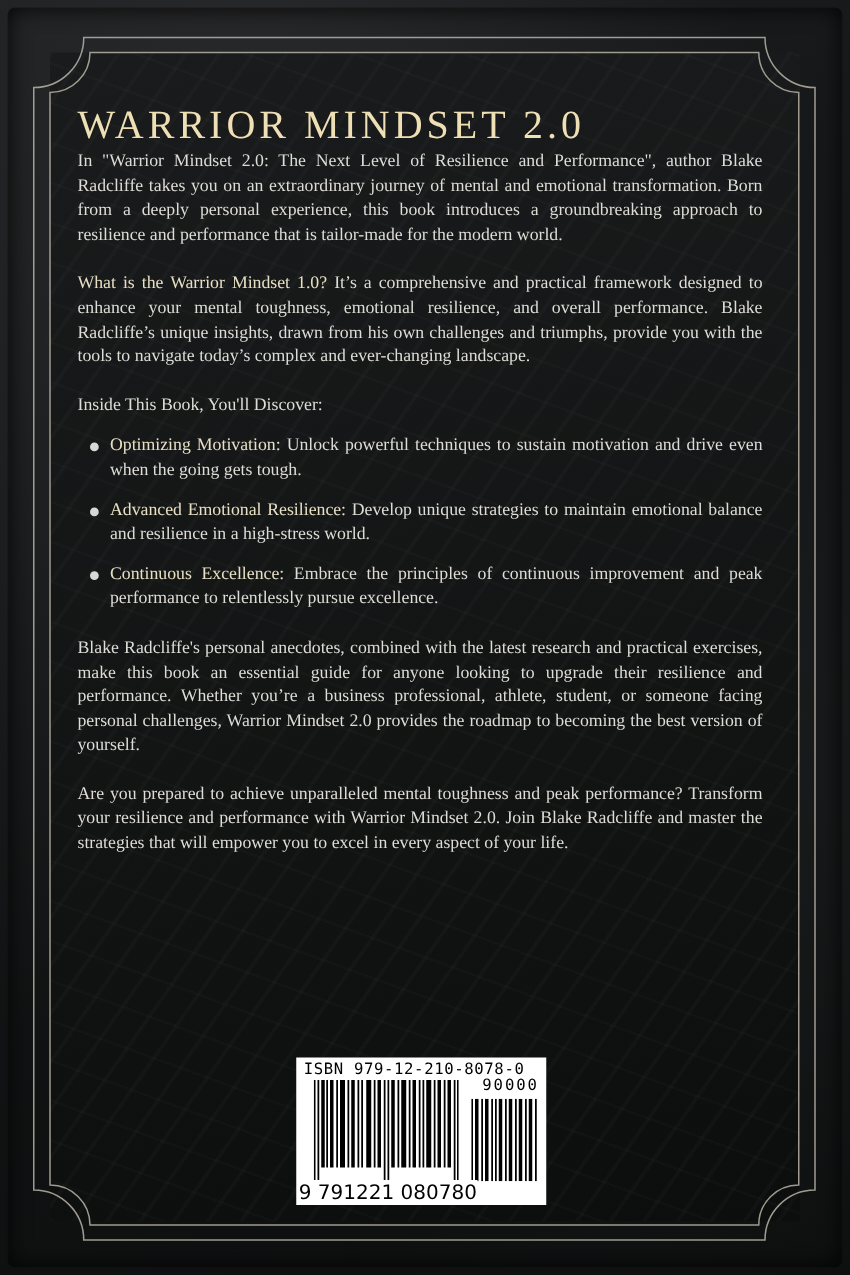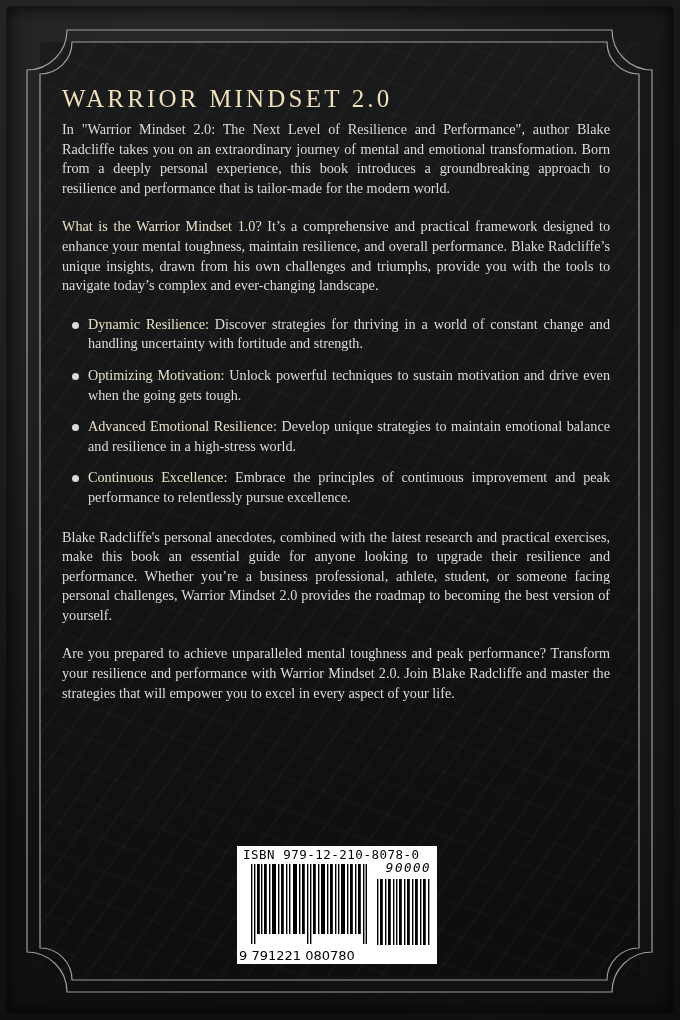--- a/index.html
+++ b/index.html
@@ -28,21 +28,21 @@
         linear-gradient(170deg, #1a1b1c 0%, #121313 60%, #0c0d0d 100%);
     }
     svg.frame { position: absolute; left: 0; top: 0; pointer-events: none; }
     .content {
       position: absolute; left: 62px; top: 82px; width: 548px;
       color: #dedcd6;
       font-size: 14.2px; line-height: 19.6px;
     }
     .title {
       color: #eedfb4;
-      font-size: 25px; letter-spacing: 3.2px;
+      font-size: 32px; letter-spacing: 3.2px;
       margin: 0 0 4px 0; line-height: 34px; font-weight: normal;
     }
     p { margin: 0 0 19px 0; text-align: justify; }
     .lead-in { color: #e8e0c4; }
     .discover { margin: 0 0 13px 0; }
     ul.features { list-style: none; margin: 0 0 20px 0; padding: 0 0 0 10px; }
     ul.features li {
       position: relative; padding-left: 16px; margin-bottom: 12px;
       text-align: justify;
     }
@@ -57,27 +57,26 @@
     }
     .isbn-text {
       position: absolute; left: 6px; top: 1px;
       font-family: "DejaVu Sans Mono", monospace; font-size: 12.5px; color: #000;
       letter-spacing: 0.5px;
     }
     .addon-text {
       position: absolute; right: 6px; top: 14px;
       font-family: "DejaVu Sans Mono", monospace; font-size: 12.5px; color: #000;
       letter-spacing: 1.5px;
-      font-style: italic;
     }
     .bars-main { position: absolute; left: 14px; top: 18px; width: 116px; height: 80px; }
     .bars-addon { position: absolute; left: 140px; top: 33px; width: 54px; height: 66px; }
     .digits {
       position: absolute; left: 2px; bottom: 1px;
-      font-family: "DejaVu Sans", sans-serif; font-size: 13px; color: #000;
+      font-family: "DejaVu Sans", sans-serif; font-size: 16px; color: #000;
       background: transparent;
     }
     .digits span { background: #fff; }
   </style>
 </head>
 <body>
 
 <div class="cover">
   <div class="bevel"></div>
   <div class="panel"></div>
@@ -86,25 +85,25 @@
 
     <path d="M67,30 L612,30 A40,40 0 0 0 652,70 L652,952 A40,40 0 0 0 612,992 L67,992 A40,40 0 0 0 27,952 L27,70 A40,40 0 0 0 67,30 Z" fill="none" stroke="#b9b4a8" stroke-width="1.2" opacity="0.85"></path>
 
     <path d="M72,42 L607,42 A32,32 0 0 0 639,74 L639,948 A32,32 0 0 0 607,980 L72,980 A32,32 0 0 0 40,948 L40,74 A32,32 0 0 0 72,42 Z" fill="none" stroke="#b9b4a8" stroke-width="1.2" opacity="0.85"></path>
   </svg>
 
   <div class="content">
     <h1 class="title">WARRIOR MINDSET 2.0</h1>
 
     <p>In "Warrior Mindset 2.0: The Next Level of Resilience and Performance", author Blake Radcliffe takes you on an extraordinary journey of mental and emotional transformation. Born from a deeply personal experience, this book introduces a groundbreaking approach to resilience and performance that is tailor-made for the modern world.</p>
-    <p><span class="lead-in">What is the Warrior Mindset 1.0?</span><span> It’s a comprehensive and practical framework designed to enhance your mental toughness, maintain resilience, and overall performance. Blake Radcliffe’s unique insights, drawn from his own challenges and triumphs, provide you with the tools to navigate today’s complex and ever-changing landscape.</span></p>
+    <p><span class="lead-in">What is the Warrior Mindset 1.0?</span><span> It’s a comprehensive and practical framework designed to enhance your mental toughness, emotional resilience, and overall performance. Blake Radcliffe’s unique insights, drawn from his own challenges and triumphs, provide you with the tools to navigate today’s complex and ever-changing landscape.</span></p>
 
+    <p class="discover">Inside This Book, You'll Discover:</p>
 
     <ul class="features">
-      <li><span class="bullet"></span><span class="feat-title">Dynamic Resilience:</span><span> Discover strategies for thriving in a world of constant change and handling uncertainty with fortitude and strength.</span></li>
       <li><span class="bullet"></span><span class="feat-title">Optimizing Motivation:</span><span> Unlock powerful techniques to sustain motivation and drive even when the going gets tough.</span></li>
       <li><span class="bullet"></span><span class="feat-title">Advanced Emotional Resilience:</span><span> Develop unique strategies to maintain emotional balance and resilience in a high-stress world.</span></li>
       <li><span class="bullet"></span><span class="feat-title">Continuous Excellence:</span><span> Embrace the principles of continuous improvement and peak performance to relentlessly pursue excellence.</span></li>
     </ul>
 
     <p>Blake Radcliffe's personal anecdotes, combined with the latest research and practical exercises, make this book an essential guide for anyone looking to upgrade their resilience and performance. Whether you’re a business professional, athlete, student, or someone facing personal challenges, Warrior Mindset 2.0 provides the roadmap to becoming the best version of yourself.</p>
     <p>Are you prepared to achieve unparalleled mental toughness and peak performance? Transform your resilience and performance with Warrior Mindset 2.0. Join Blake Radcliffe and master the strategies that will empower you to excel in every aspect of your life.</p>
   </div>
 
   <div class="barcode">

